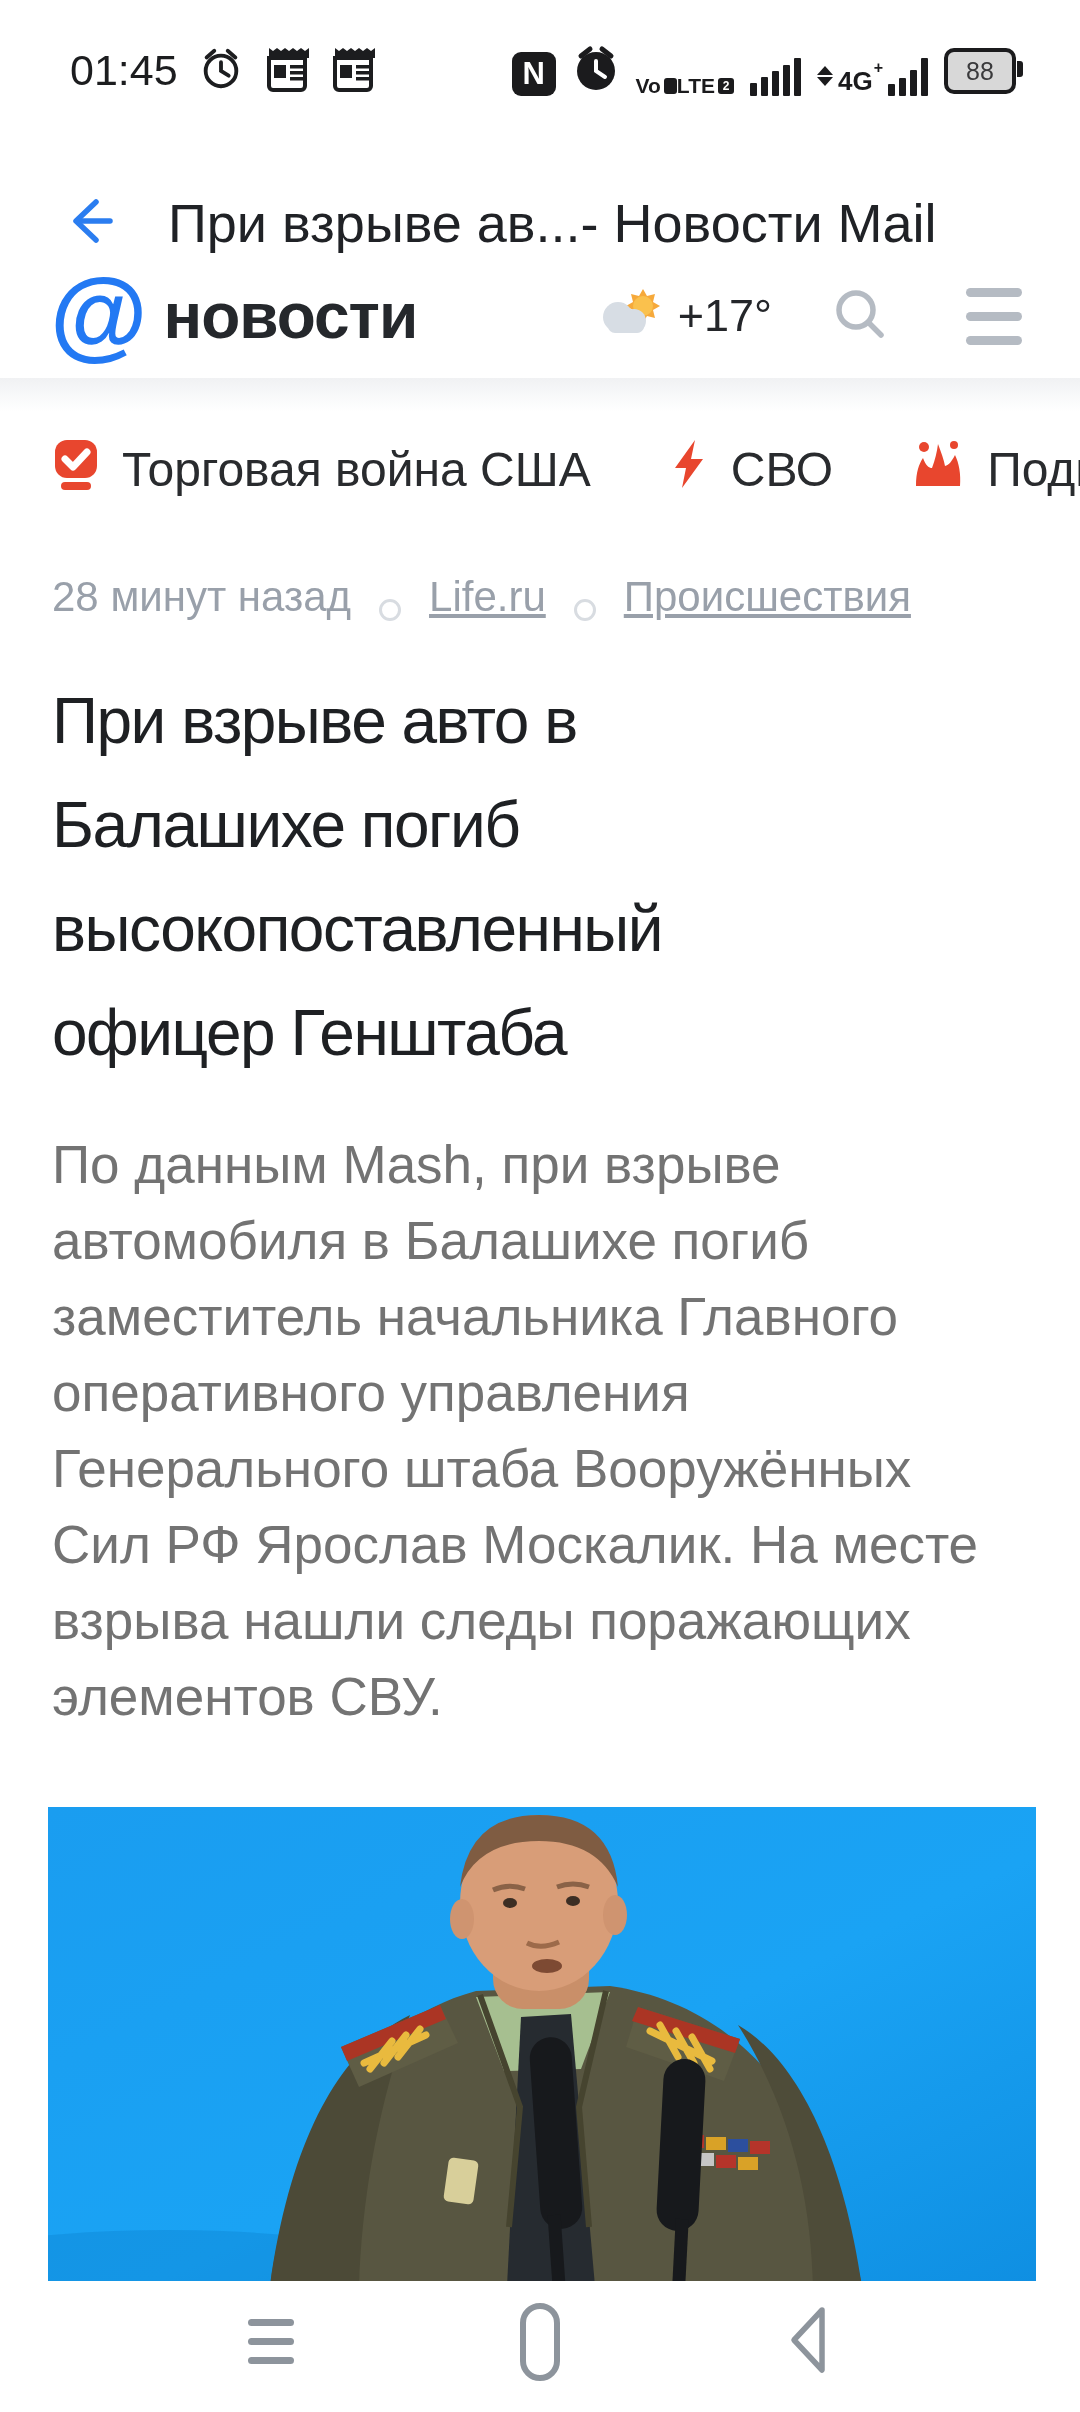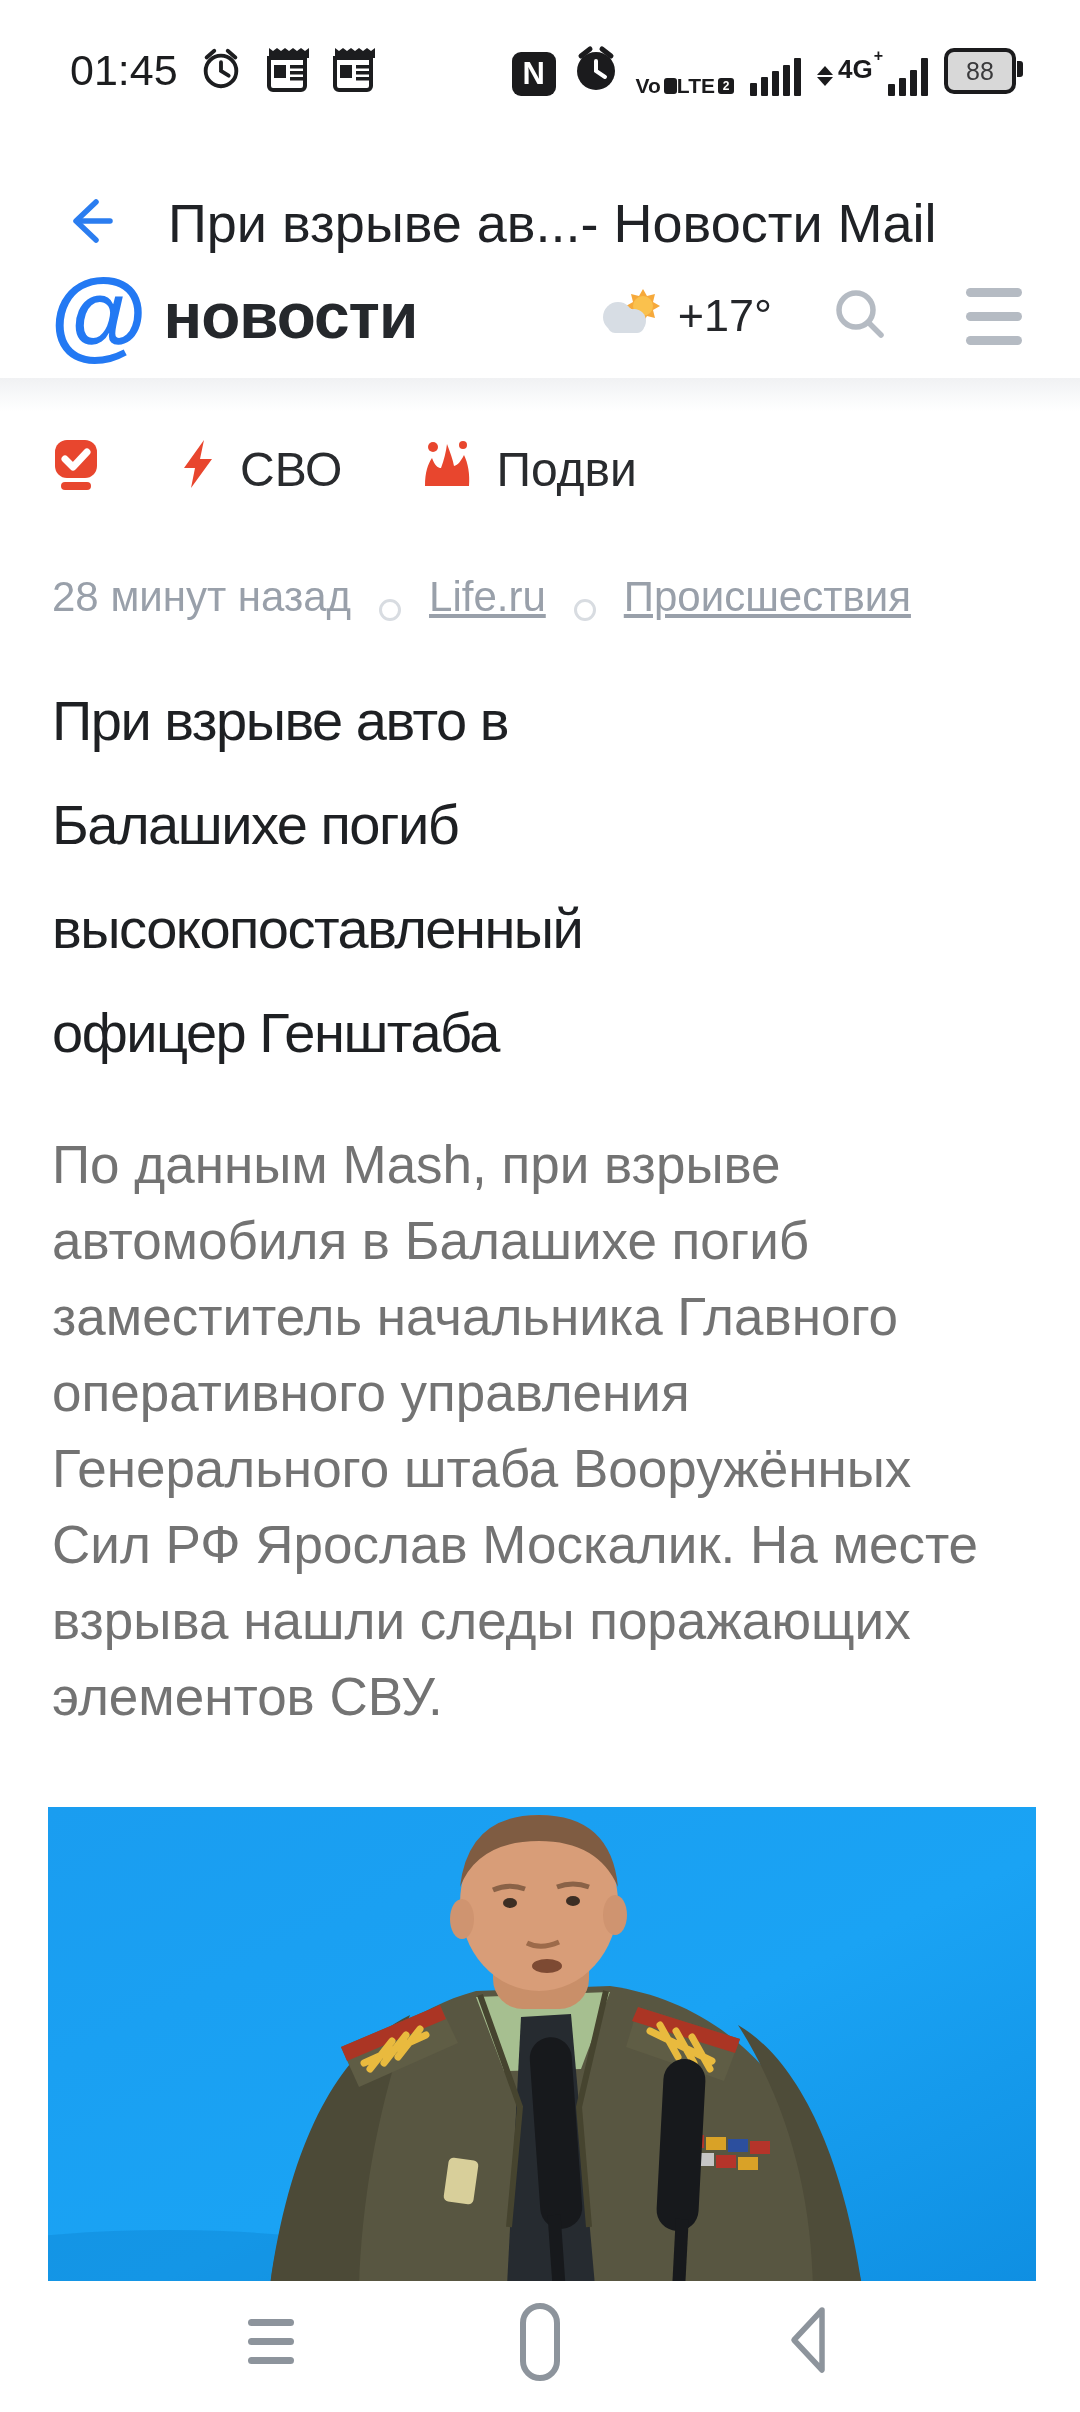--- a/index.html
+++ b/index.html
@@ -21,21 +21,21 @@
   .volte .vrow{display:flex;align-items:center;gap:3px;}
   .sim-chip{width:13px;height:16px;background:#1b1b1d;border-radius:3px;}
   .sim2{width:16px;height:16px;background:#1b1b1d;border-radius:3px;color:#fff;font-size:12px;
     display:flex;align-items:center;justify-content:center;font-weight:bold;}
   .bars{display:flex;align-items:flex-end;gap:4px;}
   .bars i{display:block;width:7px;background:#1b1b1d;border-radius:1px;}
   .net-group{display:flex;align-items:flex-end;gap:5px;}
   .updown{display:flex;flex-direction:column;gap:2px;margin-bottom:10px;}
   .tri-up{width:0;height:0;border-left:8px solid transparent;border-right:8px solid transparent;border-bottom:9px solid #1b1b1d;}
   .tri-dn{width:0;height:0;border-left:8px solid transparent;border-right:8px solid transparent;border-top:9px solid #1b1b1d;}
-  .net-label{font-weight:bold;font-size:26px;color:#1b1b1d;line-height:1;margin-bottom:14px;}
+  .net-label{font-weight:bold;font-size:26px;color:#1b1b1d;line-height:1;margin-bottom:2px;}
   .net-plus{font-size:16px;vertical-align:top;position:relative;top:-8px;margin-left:1px;}
   .battery{position:relative;width:64px;height:38px;border:4px solid #1b1b1d;border-radius:10px;
     background:#d8d8d8;display:flex;align-items:center;justify-content:center;
     font-size:25px;color:#3a3a3c;margin-bottom:2px;}
   .battery:after{content:"";position:absolute;right:-11px;top:9px;width:6px;height:16px;background:#1b1b1d;border-radius:0 3px 3px 0;}
 
   
   .browser-bar{height:128px;display:flex;align-items:flex-end;padding:0 30px 0 60px;}
   .browser-title{font-size:54px;color:#202226;margin-left:50px;white-space:nowrap;overflow:hidden;}
 
@@ -53,21 +53,21 @@
   
   .topics{display:flex;align-items:center;white-space:nowrap;overflow:hidden;
     padding:26px 0 28px 52px;}
   .topic{display:flex;align-items:center;margin-right:78px;font-size:48px;color:#292b2e;flex:0 0 auto;}
   .topic .tlabel{margin-left:22px;}
 
   
   .meta{margin:44px 52px 0;display:flex;align-items:flex-end;font-size:42px;color:#99a0aa;}
   .dot-sep{width:16px;height:16px;border:3px solid #d8dce1;border-radius:50%;margin:0 28px;flex:0 0 auto;}
   .meta a{color:#99a0aa;text-decoration:underline;}
-  .headline{margin:48px 52px 0;font-size:56px;line-height:104px;letter-spacing:-1.5px;
+  .headline{margin:48px 52px 0;font-size:64px;line-height:104px;letter-spacing:-1.5px;
     color:#1e2023;font-weight:500;white-space:pre-line;}
   .body-text{margin:42px 52px 0;font-size:53px;line-height:76px;color:#737373;white-space:pre-line;}
   .photo{margin:72px 44px 0 48px;width:988px;height:479px;overflow:hidden;position:relative;}
 
   
   .navbar{position:absolute;left:0;bottom:0;width:100%;height:131px;background:#fff;
     display:flex;align-items:center;justify-content:space-between;padding:0 250px 10px 248px;box-sizing:border-box;}
   .recents{display:flex;flex-direction:column;gap:12px;}
   .recents i{display:block;width:46px;height:7px;background:#8d949c;border-radius:4px;}
   .home-btn{width:40px;height:78px;border:6px solid #8d949c;border-radius:20px;box-sizing:border-box;}
@@ -198,20 +198,21 @@
 
 <div class="topics">
   <div class="topic">
     <span>
       <svg width="48" height="52" viewBox="0 0 48 52">
         <rect x="3" y="2" width="42" height="38" rx="12" fill="#e8462e"></rect>
         <path d="M13 21 l8 8 14-15" stroke="#ffffff" stroke-width="7" fill="none" stroke-linecap="round" stroke-linejoin="round"></path>
         <rect x="9" y="44" width="30" height="8" rx="4" fill="#e8462e"></rect>
       </svg>
     </span>
+    <span class="tlabel">Торговая война США</span>
   </div>
   <div class="topic">
     <span>
       <svg width="40" height="52" viewBox="0 0 40 52">
         <path d="M26 2 L6 30 h11 L13 50 L34 21 H22 Z" fill="#e8462e"></path>
       </svg>
     </span>
     <span class="tlabel">СВО</span>
   </div>
   <div class="topic">

